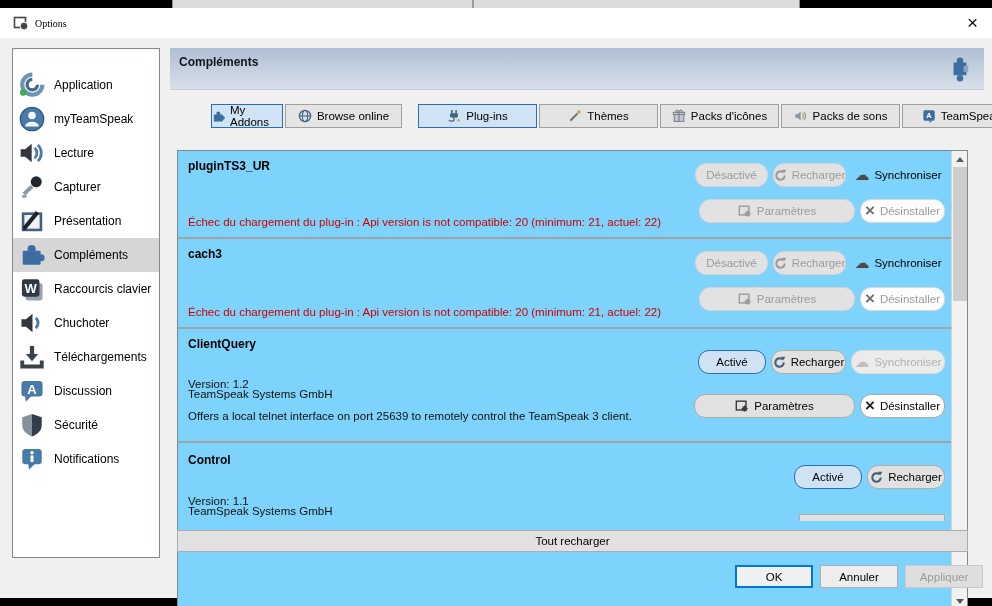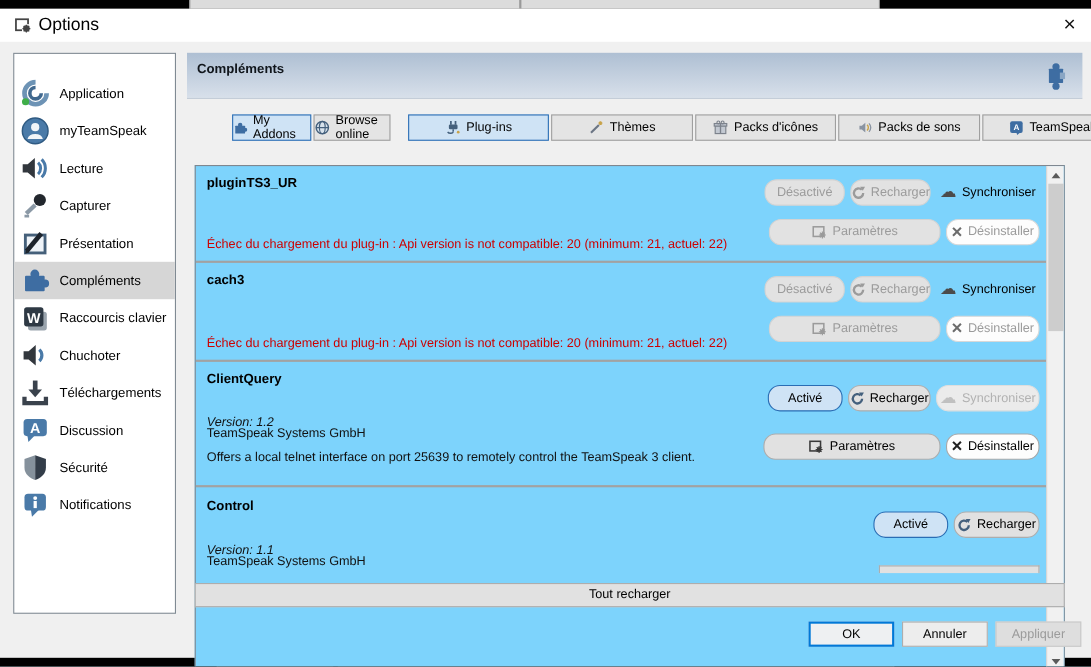--- a/index.html
+++ b/index.html
@@ -14,53 +14,53 @@
   .strip .seg { position:absolute; top:0; bottom:0; background:#dcdcdc; border-left:1px solid #8c8c8c; border-right:1px solid #8c8c8c; }
   .strip.top .seg { left:172px; width:628px; }
   .strip.bottom .seg { left:197px; width:616px; }
   .strip .tick { position:absolute; top:0; bottom:0; width:4px; background:#1a1a1a; }
   .strip.top .tick { left:472px; width:2px; background:#9a9a9a; }
   .strip.bottom .tick { left:303px; }
 
   
   .titlebar { position:absolute; top:8px; left:0; right:0; height:30px; background:#fff; display:flex; align-items:center; }
   .titlebar .appicon { margin-left:13px; display:flex; }
-  .titlebar .title { margin-left:6px; font-size:16px; color:#000; }
+  .titlebar .title { margin-left:6px; font-size:10px; color:#000;font-family:Liberation Serif, serif; }
   .titlebar .close { margin-left:auto; margin-right:14px; font-size:19px; line-height:16px; color:#111; cursor:pointer; font-weight:400; }
 
   
   .sidebar { position:absolute; left:12px; top:48px; width:148px; height:510px; background:#fff; border:1px solid #808a93; padding-top:19px; }
   .side-item { display:flex; align-items:center; height:34px; padding-left:5px; gap:9px; font-size:12px; color:#000; cursor:pointer; }
   .side-item.selected { background:#d6d6d6; }
   .side-item .ic { width:27px; height:27px; display:flex; align-items:center; justify-content:center; flex:0 0 27px; }
 
   
   .banner { position:absolute; left:170px; top:48px; width:814px; height:42px;
             background:linear-gradient(#aebfd3,#d8e0ea); border-bottom:1px solid #c4cdd8; }
   .banner .btitle { position:absolute; left:9px; top:7px; font-size:12px; font-weight:bold; color:#10151b; }
   .banner .bicon { position:absolute; right:13px; top:8px; }
 
   
   .tabrow { position:absolute; left:174px; top:104px; width:810px; height:24px; display:flex;margin-left:37px; }
   .tab { height:24px; display:flex; align-items:center; justify-content:center; gap:5px; font-size:11.5px; color:#000; cursor:pointer; }
   .tab-plain { background:#e4e4e4; border:1px solid #9f9f9f; }
   .tab-blue  { background:#cfe3f5; border:1px solid #2a6db4; }
   .t-myaddons { width:72px; }
-  .t-browse { width:70px; margin-left:2px; }
+  .t-browse { width:117px; margin-left:2px; }
   .t-big { flex:1 1 0; margin-left:2px; }
   .t-plugins { margin-left:16px; }
 
   
   .listbox { position:absolute; left:177px; top:150px; width:791px; height:460px; background:#7dd3fc; border:1px solid #7f8790; }
   .list-content { position:absolute; left:0; top:0; right:16px; bottom:0; overflow:hidden; }
   .plugin-row { position:relative; border-bottom:2px solid #a2a2a2; }
   .plugin-row:last-child { border-bottom:none; }
   .p-name { position:absolute; left:10px; top:8px; font-size:12px; font-weight:bold; color:#000; }
   .p-vendor { position:absolute; left:10px; font-size:11.5px; color:#111;margin-top:32px; }
-  .p-version { position:absolute; left:10px; font-size:11.5px; color:#111;font-style:italic; }
+  .p-version { position:absolute; left:10px; font-size:11.5px; color:#111; }
   .p-desc { position:absolute; left:10px; font-size:11.5px; color:#111; }
   .p-error { position:absolute; left:10px; bottom:9px; font-size:11.5px; color:#cc0000; }
   .btn-row { position:absolute; right:6px; display:flex; gap:5px; }
 
   .btn { height:24px; display:flex; align-items:center; justify-content:center; gap:5px; font-size:11.5px; cursor:pointer;border-radius:11px; }
   .w68 { width:68px; } .w72 { width:73px; } .w75 { width:75px; } .w78 { width:78px; }
   .w85 { width:85px; } .w94 { width:94px; } .w156 { width:156px; } .w161 { width:161px; }
   .btn-dis   { background:#e2e2e2; border:1px solid #d3d3d3; color:#9b9b9b; }
   .btn-en    { background:#e1e1e1; border:1px solid #adadad; color:#000; }
   .btn-on    { background:#cfe3f5; border:1px solid #2a6db4; color:#000; }

